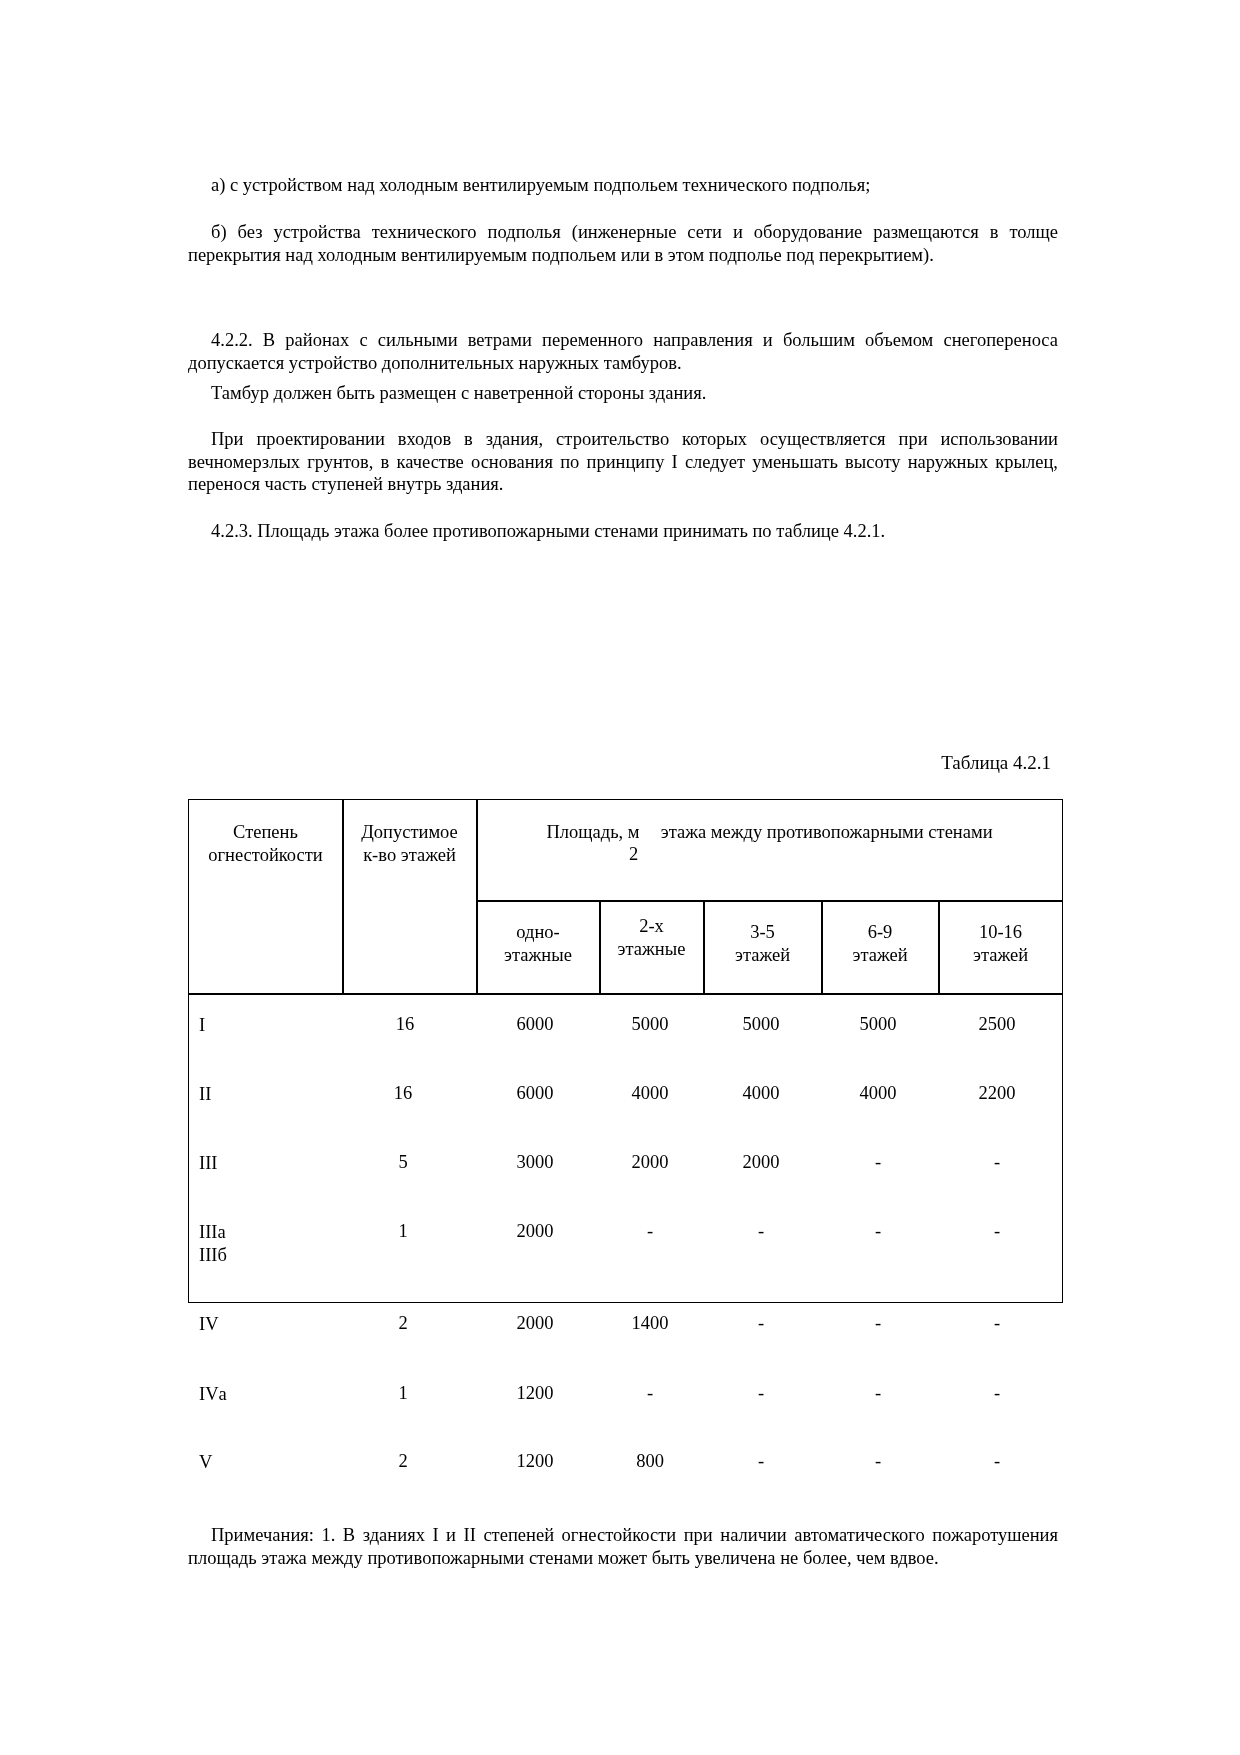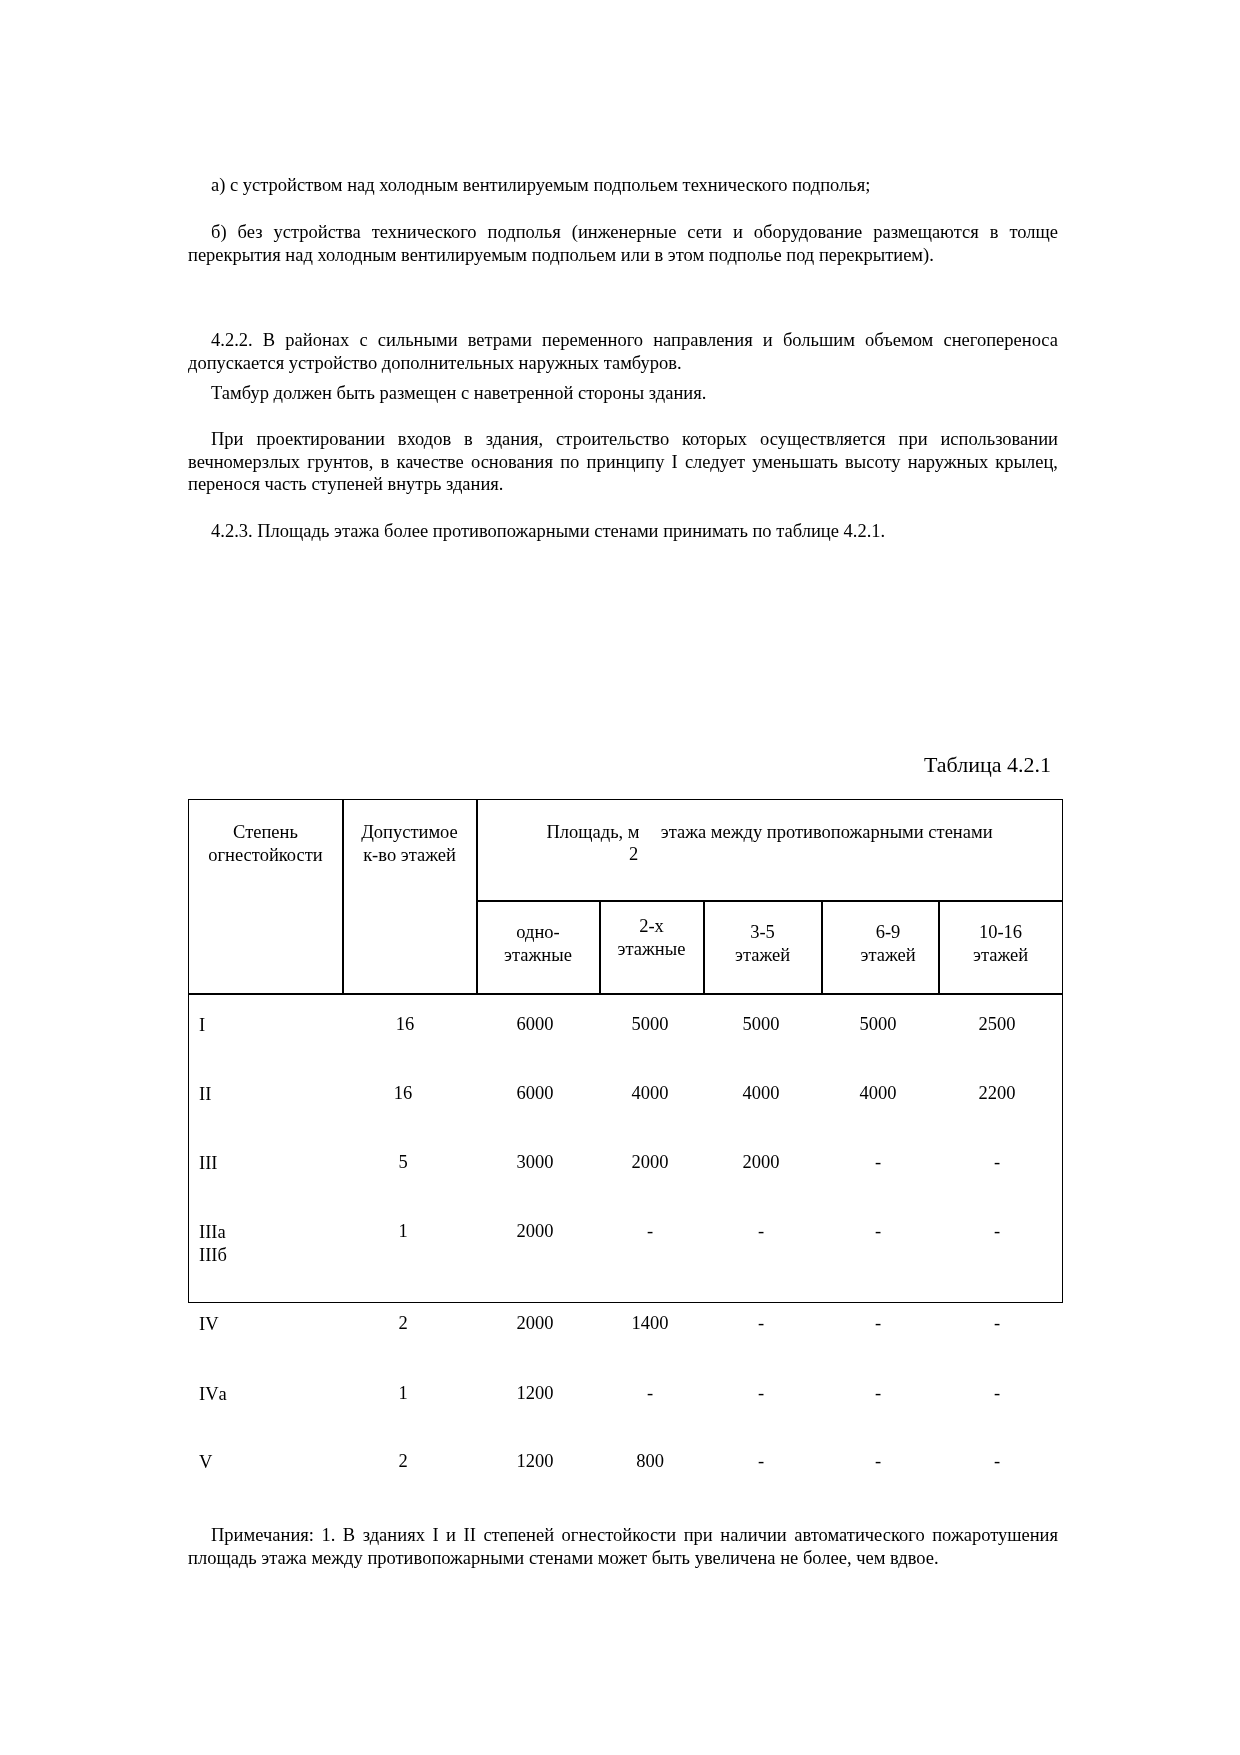--- a/index.html
+++ b/index.html
@@ -1,21 +1,21 @@
 <!DOCTYPE html>
 <html><head>
 <meta charset="utf-8">
 <style>
   html, body { margin:0; padding:0; background:#ffffff; }
   body { width:1240px; height:1755px; position:relative; overflow:hidden;
          font-family:"Liberation Serif", serif; color:#000; font-size:18.5px; }
   .p { position:absolute; left:188px; width:870px; line-height:22.5px;
        text-align:justify; text-align-last:left; margin:0; }
   .ind { text-indent:23px; }
-  .caption { position:absolute; right:189px; top:752px; font-size:22px; }
+  .caption { position:absolute; right:189px; top:752px; font-size:19px; }
   .tbl { position:absolute; left:188px; top:799px; width:875px; height:504px;
          border:1.5px solid #000; box-sizing:border-box; }
   .vl { position:absolute; background:#000; width:1.5px; }
   .hl { position:absolute; background:#000; height:1.5px; }
   .cell { position:absolute; text-align:center; line-height:22.5px; }
   .rowlbl { position:absolute; left:10px; line-height:22.5px; }
   .num { position:absolute; text-align:center; width:100px; }
 </style>
 </head>
 <body>
@@ -62,21 +62,21 @@
     <div>этажные</div>
   </div>
   <div class="cell" style="left:411px; top:115px; width:103px;">
     <div>2-х</div>
     <div>этажные</div>
   </div>
   <div class="cell" style="left:515px; top:121px; width:117px;">
     <div>3-5</div>
     <div>этажей</div>
   </div>
-  <div class="cell" style="left:633px; top:121px; width:116px;padding-left:8px;">
+  <div class="cell" style="left:633px; top:121px; width:116px;">
     <div>6-9</div>
     <div>этажей</div>
   </div>
   <div class="cell" style="left:750px; top:121px; width:123px;">
     <div>10-16</div>
     <div>этажей</div>
   </div>
 
   <div style="position:absolute; left:0; top:214px; width:873px; height:23px;">
     <div class="rowlbl">I</div>

